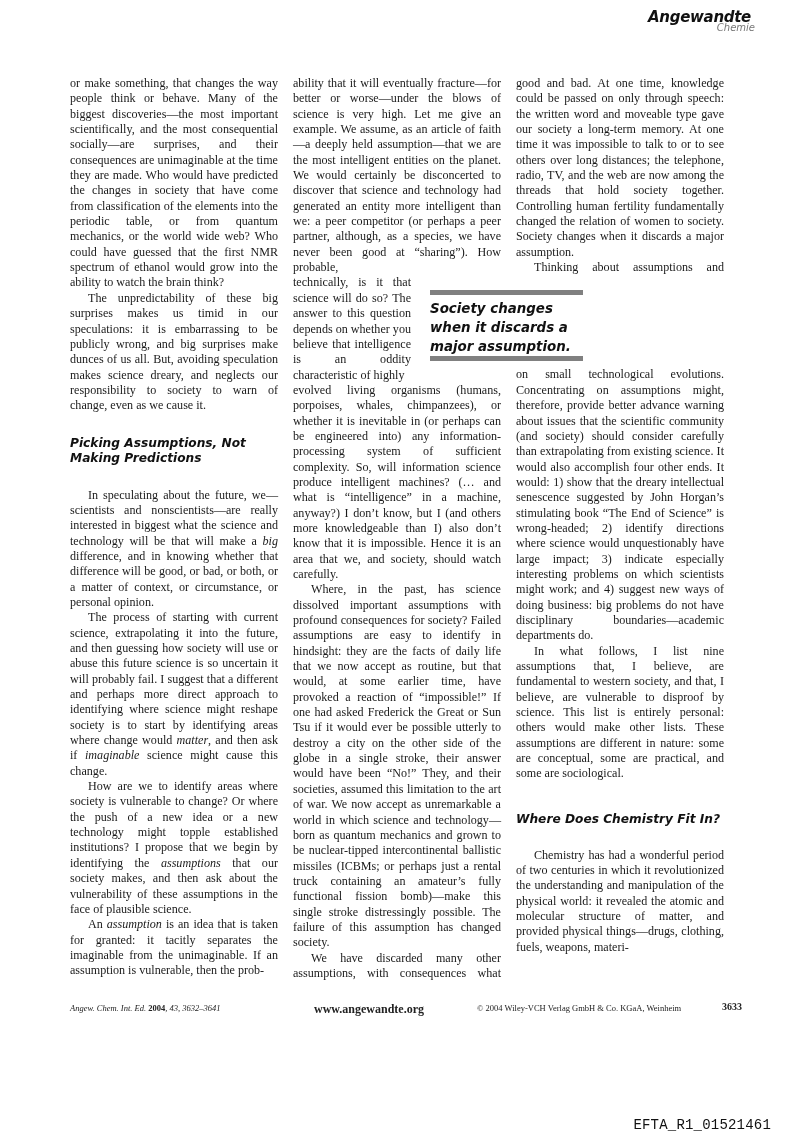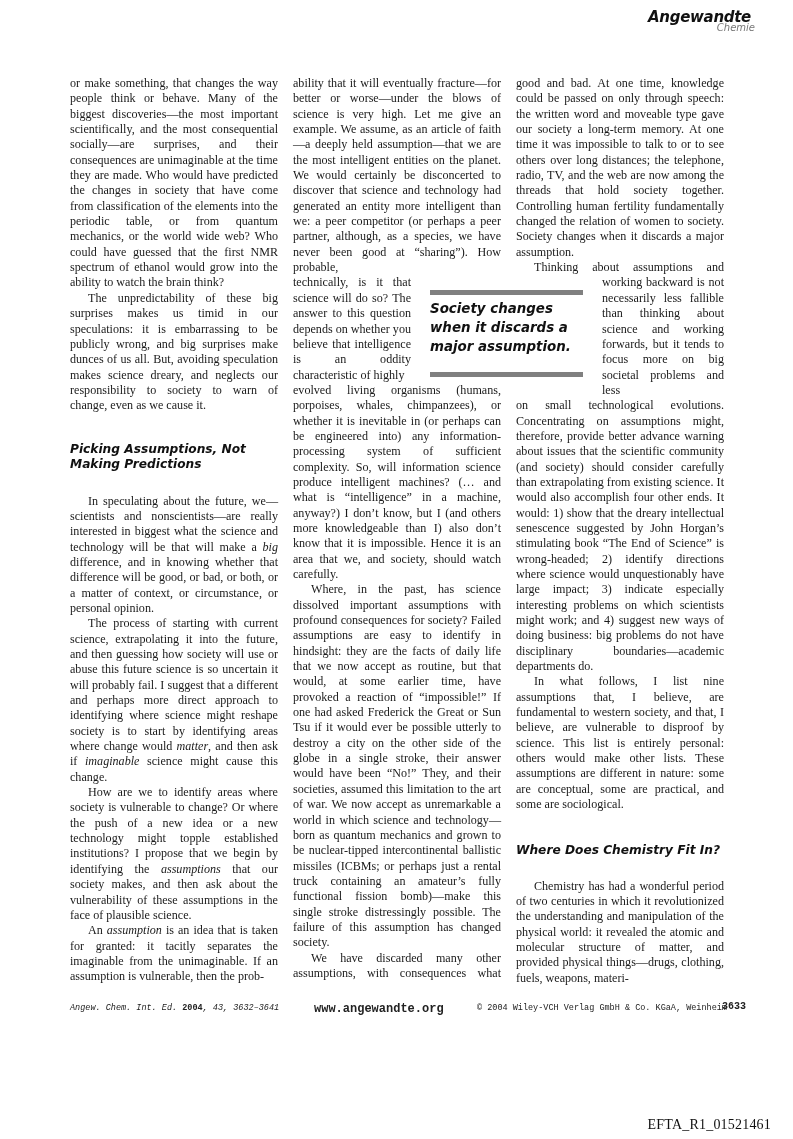--- a/index.html
+++ b/index.html
@@ -12,38 +12,38 @@
 
     .col { position: absolute; top: 76px; font-size: 12.1px; line-height: 15.35px; text-align: justify; hyphens: manual; }
     .col1 { left: 70px; width: 208px; }
     .col2 { left: 293px; width: 208px; }
     .col3 { left: 516px; width: 208px; }
 
     .col p { margin: 0; }
     .col p.ind { text-indent: 18px; }
 
     .heading { font-family: "DejaVu Sans", sans-serif; font-style: italic; font-weight: bold; font-size: 12.2px; line-height: 15px; text-align: left; color: #111; }
-    .h1 { margin-top: 28px; margin-bottom: 22px; }
+    .h1 { margin-top: 22px; margin-bottom: 22px; }
     .h2 { margin-top: 30px; margin-bottom: 21px; }
 
     .pullquote { position: absolute; left: 430px; top: 290px; width: 153px; }
     .pq-bar { height: 5px; background: #808080; }
-    .pq-text { font-family: "DejaVu Sans", sans-serif; font-style: italic; font-weight: bold; font-size: 13.4px; line-height: 19px; color: #111; padding: 4px 0 16px 0; }
+    .pq-text { font-family: "DejaVu Sans", sans-serif; font-style: italic; font-weight: bold; font-size: 13.4px; line-height: 19px; color: #111; padding: 4px 0 0 0; }
 
     .wrap-left { float: left; width: 118px; }
     .wrap-right-col3 { float: left; width: 86px; height: 92px; }
 
-    .footer { position: absolute; top: 1003px; left: 70px; width: 700px; height: 16px; font-family: Liberation Mono, monospace; font-size: 8.5px; color: #222; }
+    .footer { position: absolute; top: 1003px; left: 70px; width: 700px; height: 16px; font-family: Liberation Serif, serif; font-size: 8.5px; color: #222; }
     .f-cite { position: absolute; left: 0; font-style: italic; }
     .f-cite b { font-style: normal; }
     .f-url { position: absolute; left: 244px; font-weight: bold; font-size: 12px; top: -1px; }
     .f-copy { position: absolute; left: 407px; text-align: right; }
     .f-page { position: absolute; left: 652px; font-weight: bold; font-size: 10px; top: -2px; }
 
-    .stamp { position: absolute; right: 22px; top: 1117px; font-family: Liberation Serif, serif; font-size: 14px; color: #111; letter-spacing: 0.2px; margin-left: 38px; }
+    .stamp { position: absolute; right: 22px; top: 1117px; font-family: Liberation Mono, monospace; font-size: 14px; color: #111; letter-spacing: 0.2px; margin-left: 38px; }
   </style>
 </head>
 <body>
 
 <div class="header-logo">
   <div class="logo-main">Angewandte</div>
   <div class="logo-sub">Chemie</div>
 </div>
 
 <div class="col col1">
@@ -68,21 +68,20 @@
 <div class="pullquote">
   <div class="pq-bar"></div>
   <div class="pq-text">Society changes when it discards a major assumption.</div>
   <div class="pq-bar"></div>
 </div>
 
 <div class="col col3">
   <p>good and bad. At one time, knowledge could be passed on only through speech: the written word and moveable type gave our society a long-term memory. At one time it was impossible to talk to or to see others over long distances; the telephone, radio, TV, and the web are now among the threads that hold society together. Controlling human fertility fundamentally changed the relation of women to society. Society changes when it discards a major assumption.</p>
   <p class="ind" style="text-align-last: justify;">Thinking about assumptions and</p>
   <div class="wrap-right-col3"></div>
-  <div style="margin-left: 86px; text-align: justify;">working backward is not necessarily less fallible than thinking about science and working forwards, but it tends to focus more on big societal problems and less</div>
   <div style="clear: both;"></div>
   <p>on small technological evolutions. Concentrating on assumptions might, therefore, provide better advance warning about issues that the scientific community (and society) should consider carefully than extrapolating from existing science. It would also accomplish four other ends. It would: 1) show that the dreary intellectual senescence suggested by John Horgan’s stimulating book “The End of Science” is wrong-headed; 2) identify directions where science would unquestionably have large impact; 3) indicate especially interesting problems on which scientists might work; and 4) suggest new ways of doing business: big problems do not have disciplinary boundaries—academic departments do.</p>
   <p class="ind">In what follows, I list nine assumptions that, I believe, are fundamental to western society, and that, I believe, are vulnerable to disproof by science. This list is entirely personal: others would make other lists. These assumptions are different in nature: some are conceptual, some are practical, and some are sociological.</p>
   <div class="heading h2">Where Does Chemistry Fit In?</div>
   <p class="ind">Chemistry has had a wonderful period of two centuries in which it revolutionized the understanding and manipulation of the physical world: it revealed the atomic and molecular structure of matter, and provided physical things—drugs, clothing, fuels, weapons, materi-</p>
 </div>
 
 <div class="footer">
   <span class="f-cite"><span>Angew. Chem. Int. Ed. </span><b>2004</b><span>, 43, 3632–3641</span></span>
   <span class="f-url">www.angewandte.org</span>

